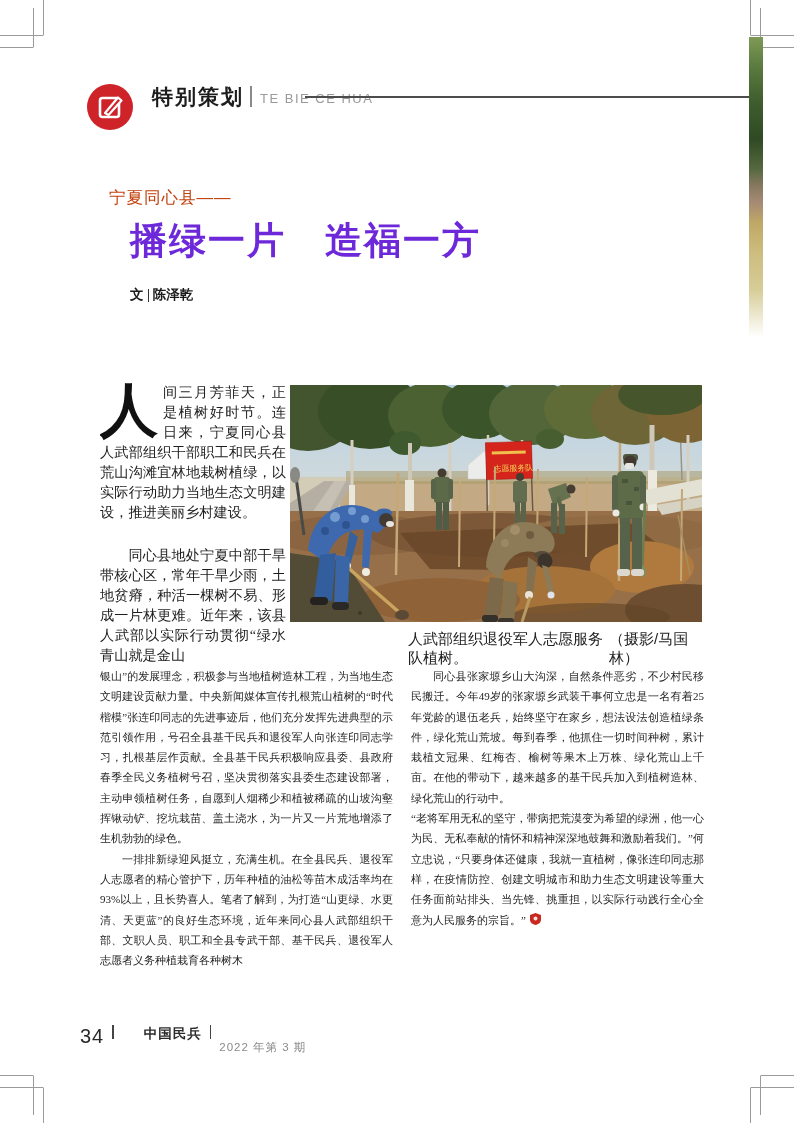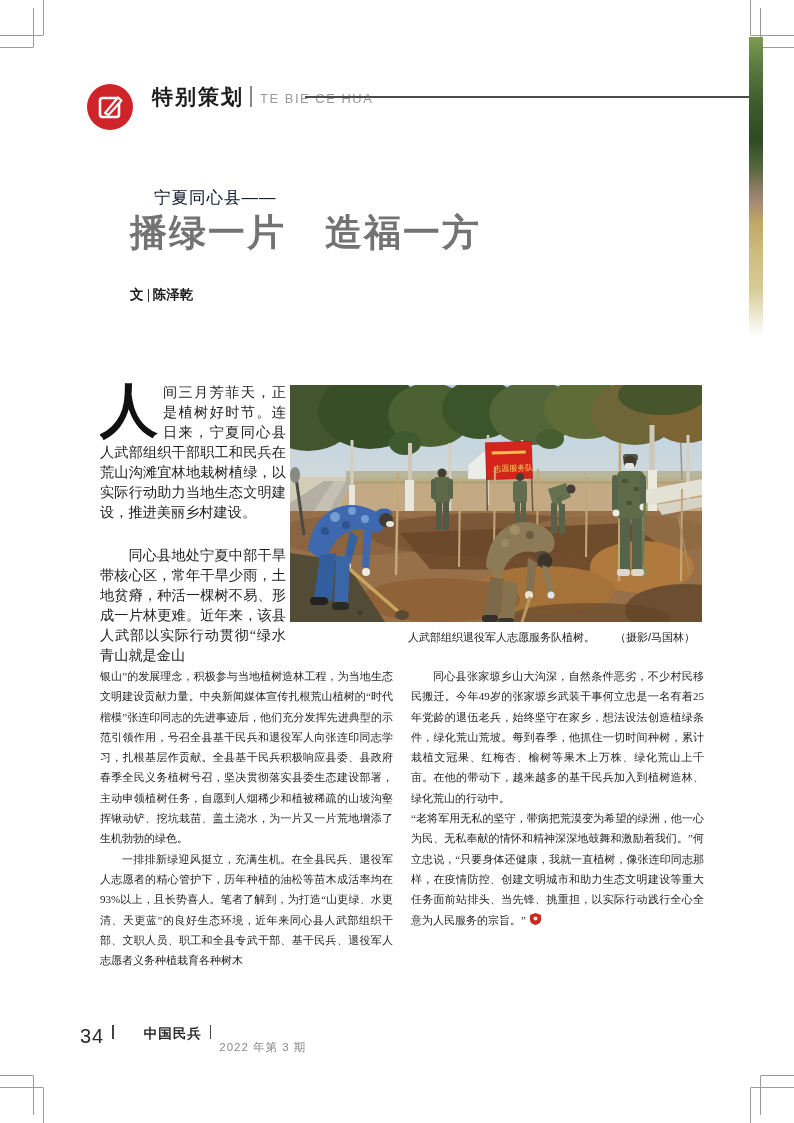--- a/index.html
+++ b/index.html
@@ -30,25 +30,25 @@
   }
   .hdr-bar{position:absolute;left:250px;top:86px;width:1.5px;height:21px;background:#8a8a8a;}
   .hdr-pinyin{
     position:absolute;left:260px;top:91px;font-family:"Liberation Sans","DejaVu Sans",sans-serif;
     font-size:13px;color:#9a9a9a;letter-spacing:1.5px;text-align:center;
   }
   .hdr-rule{position:absolute;left:305px;top:96px;width:444px;height:2px;background:#4c4c4c;}
   
   .kicker{
     position:absolute;left:109px;top:187px;font-family:"Liberation Sans","DejaVu Sans",sans-serif;
-    font-size:16.5px;color:#0f172a;letter-spacing:1px;margin-left:45px;
+    font-size:16.5px;color:#c2410c;letter-spacing:1px;
   }
   .main-title{
-    position:absolute;left:130px;top:208px;font-family:"Liberation Sans","DejaVu Sans",sans-serif;
-    font-size:37px;font-weight:bold;color:#737373;letter-spacing:2px;
+    position:absolute;left:130px;top:216px;font-family:"Liberation Sans","DejaVu Sans",sans-serif;
+    font-size:37px;font-weight:bold;color:#6d28d9;letter-spacing:2px;
   }
   .byline{
     position:absolute;left:130px;top:286px;font-family:"Liberation Sans","DejaVu Sans",sans-serif;
     font-size:13.5px;font-weight:bold;color:#1a1a1a;display:flex;align-items:center;
   }
   .byline .sep{display:inline-block;width:1.2px;height:13px;background:#333;margin:0 4px;}
   
   .body-text p{margin:0;text-align:justify;text-justify:inter-ideograph;}
   .indent{text-indent:2em;}
   .intro-col{
@@ -63,21 +63,21 @@
   .col{position:absolute;top:666px;width:293px;height:350px;overflow:hidden;
     font-size:11px;line-height:20.3px;color:#1e1e1e;}
   .col-left{left:100px;}
   .col-right{left:411px;}
   .end-seal{display:inline-block;vertical-align:-1px;margin-left:4px;}
   
   .photo{position:absolute;left:290px;top:385px;width:412px;height:237px;overflow:hidden;}
   .photo svg{display:block;}
   .caption-row{
     position:absolute;left:408px;top:630px;width:287px;display:flex;justify-content:space-between;
-    font-family:"Liberation Sans","DejaVu Sans",sans-serif;font-size:11px;color:#222;
+    font-family:"Liberation Sans","DejaVu Sans",sans-serif;font-size:15px;color:#222;
   }
   
   .footer{
     position:absolute;left:80px;top:1025px;display:flex;align-items:flex-start;
     font-family:"Liberation Sans","DejaVu Sans",sans-serif;color:#2a2a2a;
   }
   .footer .pn{font-size:20px;letter-spacing:1px;}
   .footer .fbar{width:1.5px;height:14px;background:#444;margin:0 8px;}
   .footer .mag{font-size:13.5px;font-weight:bold;letter-spacing:1px;margin-left:22px;}
   .footer .issue{font-size:11.5px;color:#8a8a8a;letter-spacing:1px;margin-top:15px;}

